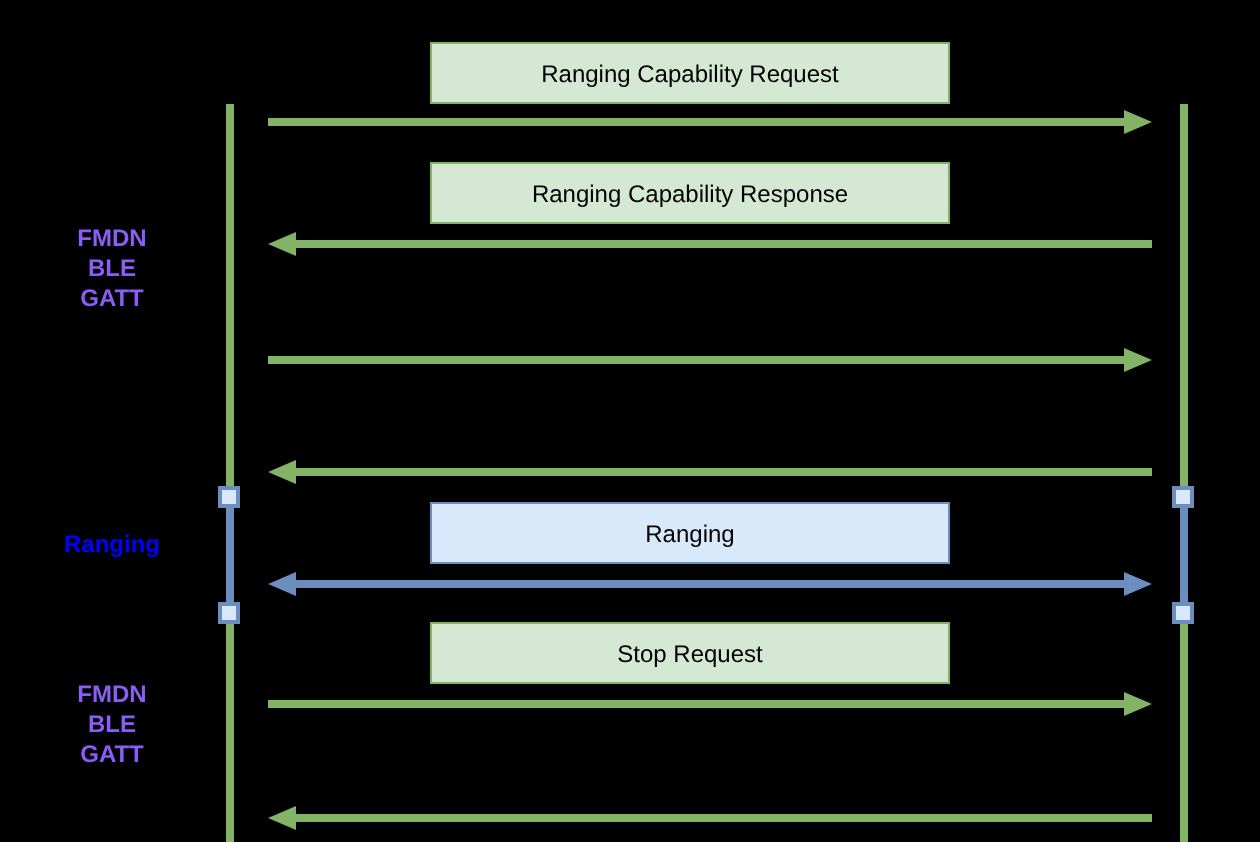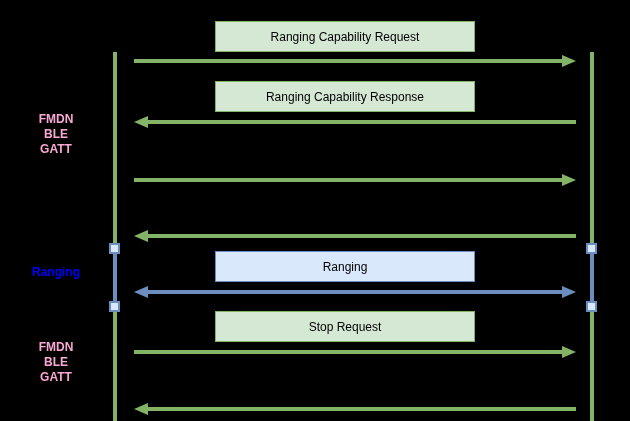--- a/index.html
+++ b/index.html
@@ -15,21 +15,21 @@
   
   .side-label {
     position: absolute;
     left: 9px;
     width: 94px;
     text-align: center;
     font-size: 12px;
     font-weight: bold;
     line-height: 15px;
   }
-  .side-label.green { color: #f9a8d4; }
+  .side-label.green { color: #8b5cf6; }
   .side-label.blue  { color: #0000ff; }
 
   
   .lifeline {
     position: absolute;
     top: 52px;
     height: 369px;
     width: 4px;
     background: #82b366;
   }

